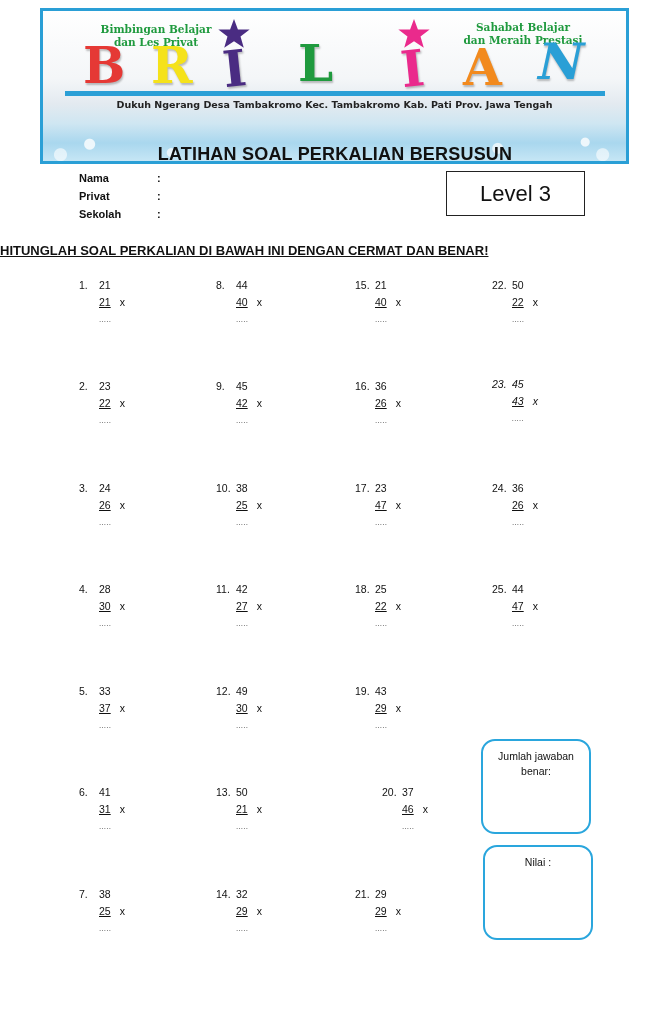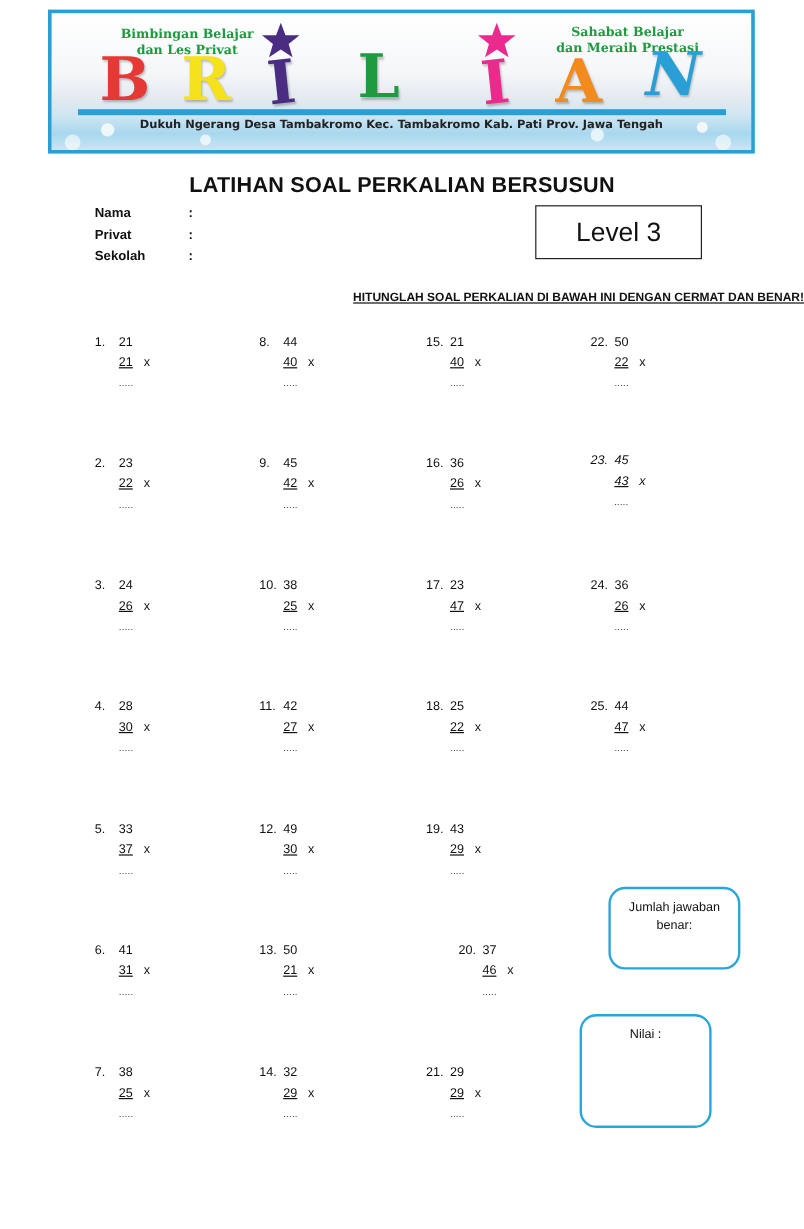--- a/index.html
+++ b/index.html
@@ -1,21 +1,21 @@
 <!DOCTYPE html>
 <html><head>
   <meta charset="utf-8">
   <style>
     * { box-sizing: border-box; margin: 0; padding: 0; }
     html, body { width: 670px; height: 1024px; background: #ffffff; overflow: hidden; }
     body { position: relative; font-family: "Liberation Sans", "DejaVu Sans", sans-serif; color: #111; }
 
     
     .banner {
-      position: absolute; left: 40px; top: 8px; width: 589px; height: 120px;
+      position: absolute; left: 40px; top: 8px; width: 589px; height: 156px;
       border: 3px solid #2a9fd6;
       background: linear-gradient(180deg, #ffffff 0%, #f4f6f8 45%, #e3eaf0 62%, #cfe6f2 75%, #a9d7ee 88%, #c6e6f5 100%);
       overflow: hidden;
       padding-left: 41px;
     }
     .banner .bubbles {
       position: absolute; left: 0; right: 0; bottom: 0; height: 42px;
       background:
         radial-gradient(circle at 8% 60%, rgba(255,255,255,0.8) 0 5px, transparent 6px),
         radial-gradient(circle at 22% 80%, rgba(255,255,255,0.7) 0 4px, transparent 5px),
@@ -52,22 +52,22 @@
     .identity { position: absolute; left: 79px; top: 172px; font-size: 11px; font-weight: bold; }
     .identity .row { height: 18px; display: flex; }
     .identity .lbl { width: 78px; }
     .identity .colon { width: 10px; }
     .level-box {
       position: absolute; left: 446px; top: 171px; width: 139px; height: 45px;
       border: 1.5px solid #222; display: flex; align-items: center; justify-content: center;
       font-size: 22px;
     }
     .instruction {
-      position: absolute; left: 0; top: 243px; width: 670px; text-align: right;
-      font-size: 10px; font-weight: bold; text-decoration: underline;
+      position: absolute; left: 0; top: 243px; width: 670px; text-align: left;
+      font-size: 13px; font-weight: bold; text-decoration: underline;
     }
 
     
     .problem { position: absolute; font-size: 10.5px; line-height: 17px; width: 120px; }
     .problem .line1 { display: flex; }
     .problem .num { width: 20px; }
     .problem .indent { padding-left: 20px; }
     .problem .m2 { text-decoration: underline; text-decoration-thickness: 1px; }
     .problem .m2 .pad { display: inline-block; width: 5px; }
     .problem .op { margin-left: 4px; }
@@ -331,19 +331,19 @@
     <div class="problem" style="left: 492px; top: 581px;">
       <div class="line1">
         <span class="num">25.</span>
         <span>44</span>
       </div>
       <div class="indent"><span class="m2"><span>47</span><span class="pad"></span></span><span class="op">x</span></div>
       <div class="indent dots">.....</div>
     </div>
   </div>
 
-<div class="score-box" style="left:507px;top:739px;width:110px;height:69px;">
+<div class="score-box" style="left:481px;top:739px;width:110px;height:95px;">
   <div>Jumlah jawaban</div>
   <div>benar:</div>
 </div>
 <div class="score-box" style="left:483px;top:845px;width:110px;height:95px;">
   <div>Nilai :</div>
 </div>
 
 </body></html>

